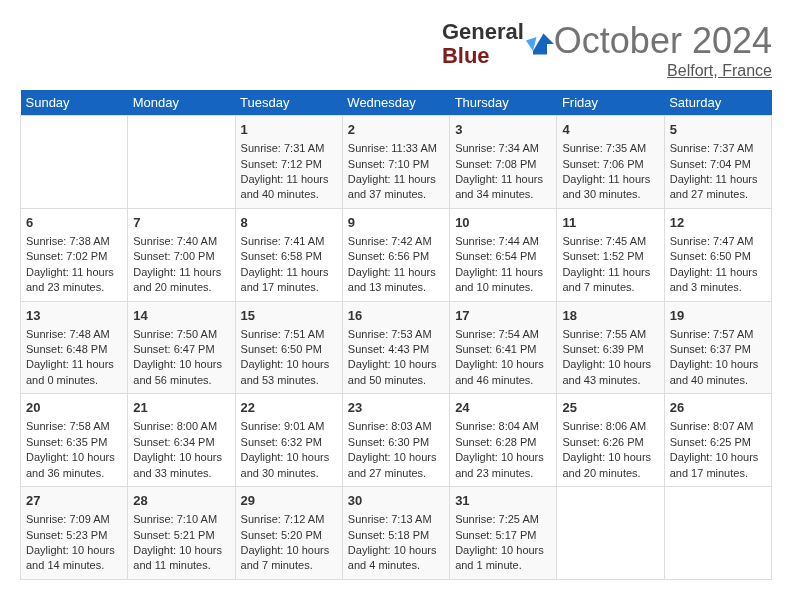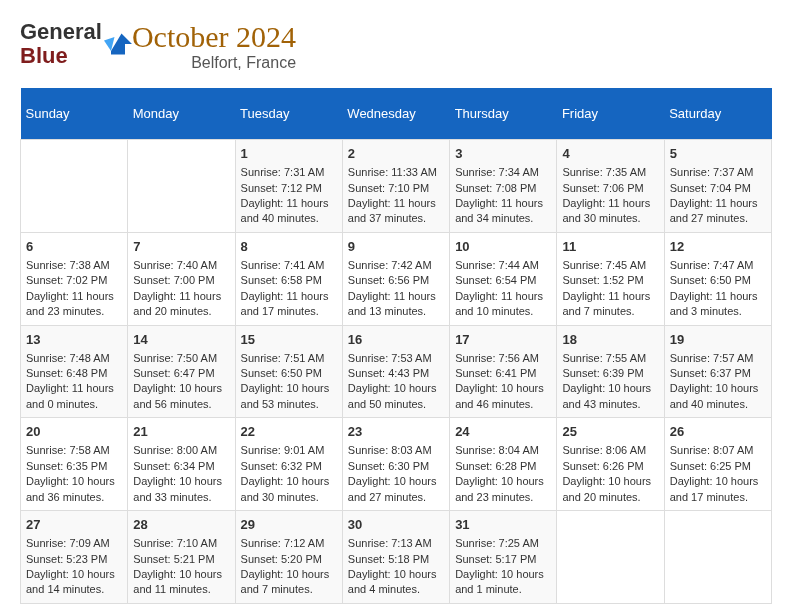--- a/index.html
+++ b/index.html
@@ -5,23 +5,23 @@
     * { box-sizing: border-box; margin: 0; padding: 0; }
     body {
       font-family: Arial, sans-serif;
       background: #fff;
       width: 792px;
       min-height: 612px;
       padding: 20px;
     }
     .header {
       display: flex;
-      justify-content: flex-start;
+      justify-content: flex-end;
       align-items: flex-start;
-      margin-bottom: 16px;
+      margin-bottom: 10px;
     }
     .logo {
       display: flex;
       align-items: center;
     }
     .logo-text {
       font-size: 22px;
       font-weight: bold;
       line-height: 1.1;
     }
@@ -29,38 +29,38 @@
     .logo-blue { color: #7f1d1d; }
     .logo-icon {
       width: 28px;
       height: 28px;
       margin-left: 2px;
     }
     .title-block {
       text-align: right;
     }
     .month-title {
-      font-size: 30px;
+      font-size: 36px;
       font-weight: 300;
-      color: #a16207;
-      font-family: Liberation Serif, serif;
+      color: #737373;
     }
     .location {
       font-size: 16px;
       color: #555;
+      text-decoration: underline;
     }
     table {
       width: 100%;
       border-collapse: collapse;
       font-size: 11px;
     }
     thead th {
       background-color: #1565c0;
       color: #fff;
-      padding: 18px 5px;
+      padding: 5px 5px;
       text-align: left;
       font-size: 13px;
       font-weight: normal;
     }
     tbody tr {
       vertical-align: top;
     }
     tbody td {
       border: 1px solid #ddd;
       padding: 5px;
@@ -220,21 +220,21 @@
           <div>Daylight: 10 hours and 53 minutes.</div>
         </td>
         <td>
           <span class="day-num">16</span>
           <div>Sunrise: 7:53 AM</div>
           <div>Sunset: 4:43 PM</div>
           <div>Daylight: 10 hours and 50 minutes.</div>
         </td>
         <td>
           <span class="day-num">17</span>
-          <div>Sunrise: 7:56 AM</div>
+          <div>Sunrise: 7:54 AM</div>
           <div>Sunset: 6:41 PM</div>
           <div>Daylight: 10 hours and 46 minutes.</div>
         </td>
         <td>
           <span class="day-num">18</span>
           <div>Sunrise: 7:55 AM</div>
           <div>Sunset: 6:39 PM</div>
           <div>Daylight: 10 hours and 43 minutes.</div>
         </td>
         <td>

